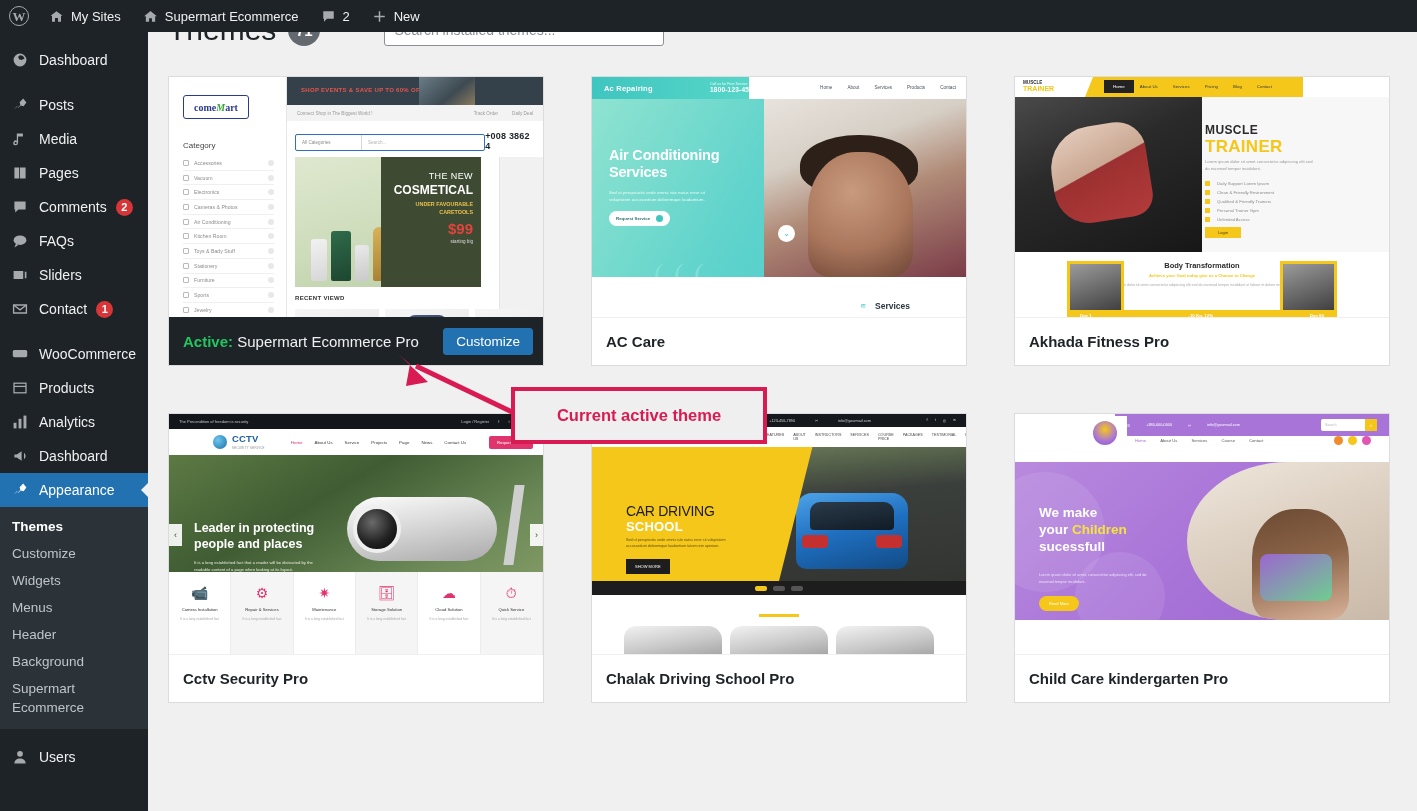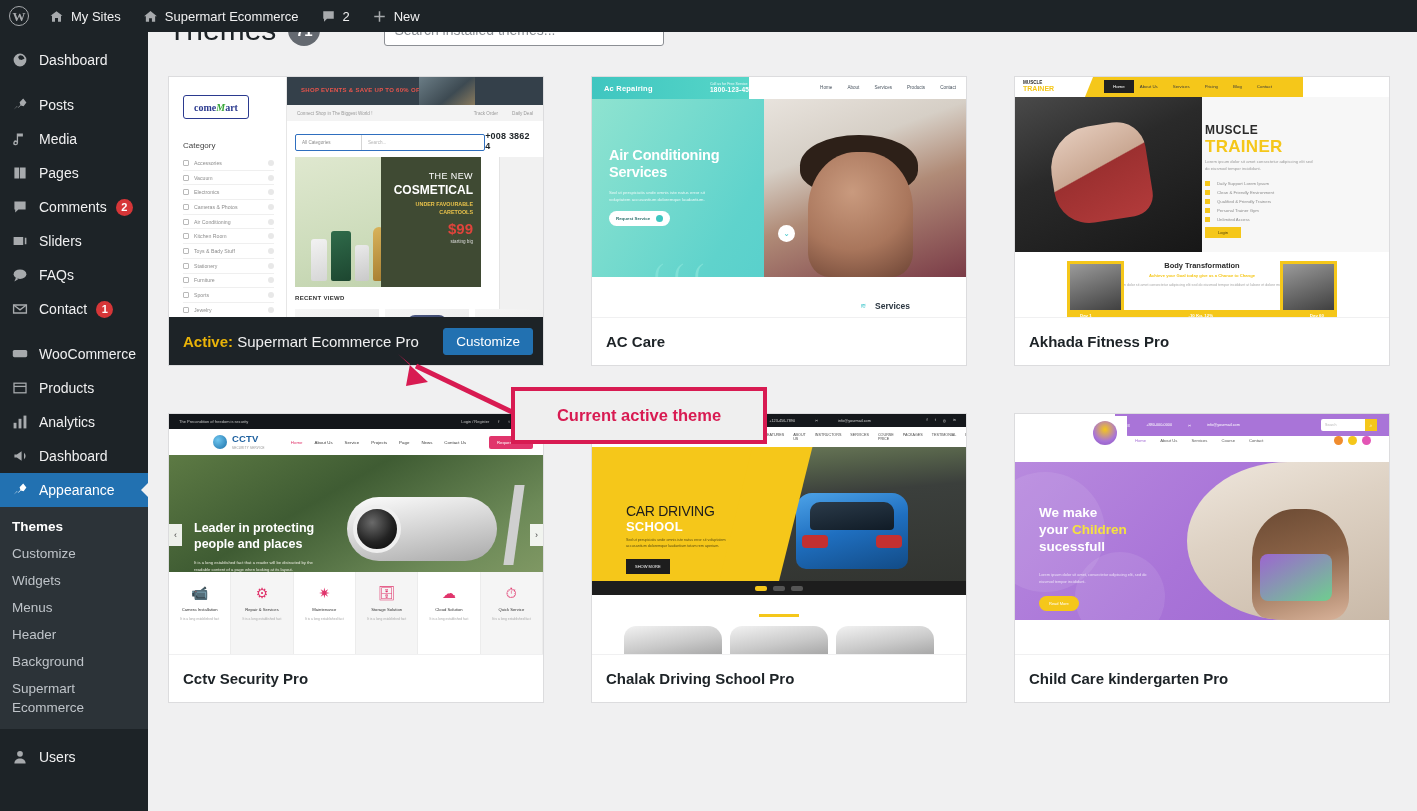--- a/index.html
+++ b/index.html
@@ -76,21 +76,21 @@
   .theme-shot { height: 240px; overflow: hidden; position: relative; background: #fff; }
   .theme-name {
     height: 48px; display: flex; align-items: center; padding: 0 14px;
     font-size: 15px; font-weight: bold; color: #1d2327; border-top: 1px solid #f0f0f1;
   }
   .theme.is-active .theme-footer {
     background: #1d2327; height: 48px; display: flex; align-items: center;
     padding: 0 10px 0 14px; gap: 10px;
   }
   .active-label { color: #f0f0f1; font-size: 15px; white-space: nowrap; }
-  .active-label b { color: #eab308; }
+  .active-label b { color: #22c55e; }
   .customize-btn {
     margin-left: auto; background: #2271b1; color: #fff; border: 1px solid #2271b1; border-radius: 3px;
     font-size: 13.5px; padding: 5px 12px; font-family: "Liberation Sans", sans-serif; cursor: pointer;
   }
 
   
   .annot-box {
     position: absolute; left: 511px; top: 387px; width: 256px; height: 57px;
     border: 4px solid #d81b52; background: #efefef; display: flex; align-items: center;
     justify-content: center; z-index: 40;
@@ -404,34 +404,34 @@
           <path d="M3 3h14v10H8l-4 4v-4H3z"></path>
         </svg>
     </span>
     <span>Comments</span>
     <span class="badge">2</span>
   </div>
 
   <div class="menu-item">
     <span class="mi-ico">
       <svg width="16" height="16" viewBox="0 0 20 20" fill="currentColor">
-          <path d="M2 5h12v10H2zm14 1h2v8h-2z"></path>
-        </svg>
-    </span>
-    <span>Sliders</span>
-  </div>
-
-  <div class="menu-item">
-    <span class="mi-ico">
-      <svg width="16" height="16" viewBox="0 0 20 20" fill="currentColor">
           <ellipse cx="10" cy="9" rx="8" ry="6"></ellipse>
           <path d="M5 13l-2 5 5-3z"></path>
         </svg>
     </span>
     <span>FAQs</span>
+  </div>
+
+  <div class="menu-item">
+    <span class="mi-ico">
+      <svg width="16" height="16" viewBox="0 0 20 20" fill="currentColor">
+          <path d="M2 5h12v10H2zm14 1h2v8h-2z"></path>
+        </svg>
+    </span>
+    <span>Sliders</span>
   </div>
 
   <div class="menu-item">
     <span class="mi-ico">
       <svg width="16" height="16" viewBox="0 0 20 20" fill="none" stroke="currentColor" stroke-width="1.7">
           <path d="M2 5h16v10H2z"></path>
           <path d="m2 5 8 6 8-6"></path>
         </svg>
     </span>
     <span>Contact</span>

